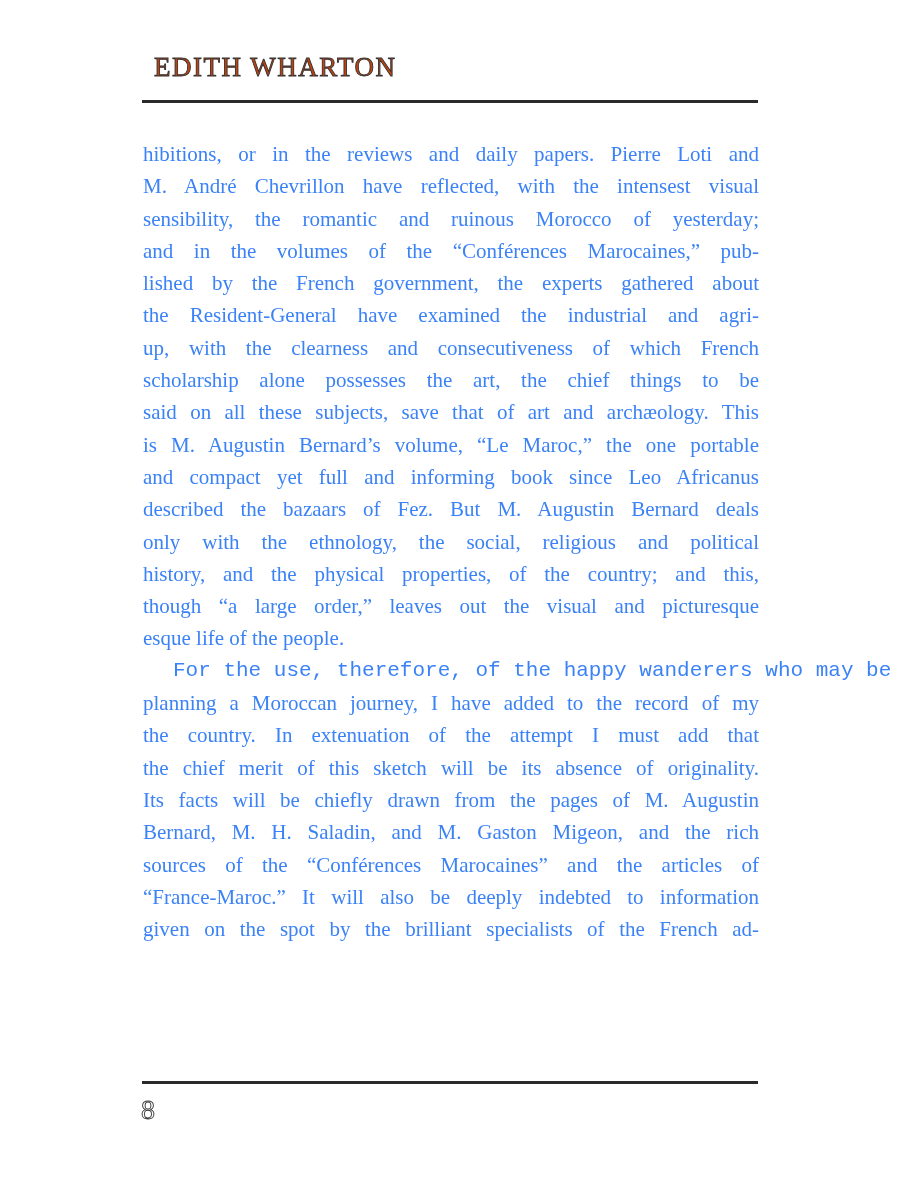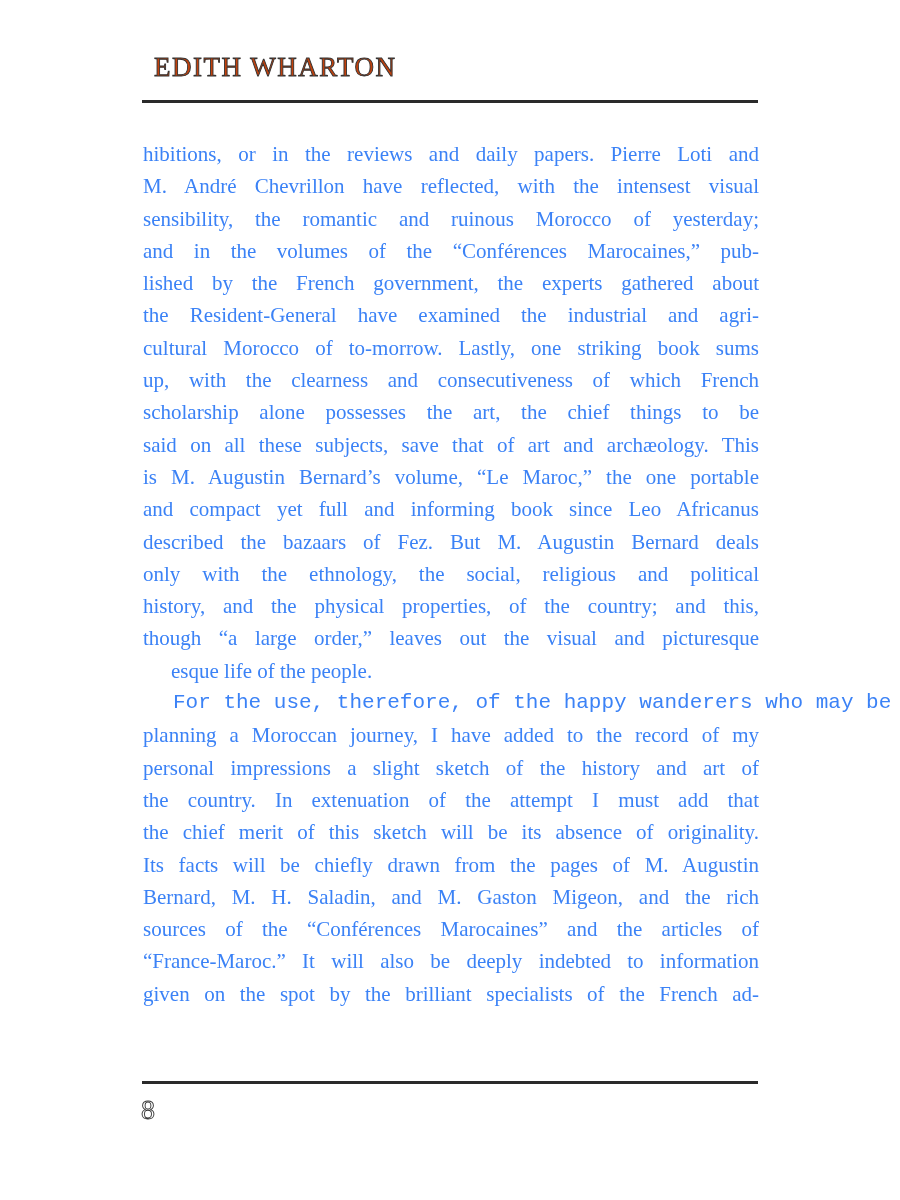--- a/index.html
+++ b/index.html
@@ -48,21 +48,20 @@
     }
     .line {
       display: block;
       white-space: nowrap;
       text-align: justify;
       text-align-last: justify;
       height: 32.3px;
     }
     .line.last {
       text-align-last: left;
-      margin-left: 28px;
     }
     .line.indent {
       padding-left: 30px;
       font-family: Liberation Mono, monospace;
     }
     .foot-rule {
       position: absolute;
       left: 142px;
       top: 1081px;
       width: 616px;
@@ -88,36 +87,34 @@
   <div class="head-rule"></div>
 
   <div class="body-text">
     <div>
       <span class="line">hibitions, or in the reviews and daily papers. Pierre Loti and</span>
       <span class="line">M. André Chevrillon have reflected, with the intensest visual</span>
       <span class="line">sensibility, the romantic and ruinous Morocco of yesterday;</span>
       <span class="line">and in the volumes of the “Conférences Marocaines,” pub-</span>
       <span class="line">lished by the French government, the experts gathered about</span>
       <span class="line">the Resident-General have examined the industrial and agri-</span>
-      <span class="line">cultural Morocco of to-morrow. Lastly, one striking book sums</span>
       <span class="line">up, with the clearness and consecutiveness of which French</span>
       <span class="line">scholarship alone possesses the art, the chief things to be</span>
       <span class="line">said on all these subjects, save that of art and archæology. This</span>
       <span class="line">is M. Augustin Bernard’s volume, “Le Maroc,” the one portable</span>
       <span class="line">and compact yet full and informing book since Leo Africanus</span>
       <span class="line">described the bazaars of Fez. But M. Augustin Bernard deals</span>
       <span class="line">only with the ethnology, the social, religious and political</span>
       <span class="line">history, and the physical properties, of the country; and this,</span>
       <span class="line">though “a large order,” leaves out the visual and picturesque</span>
       <span class="line last">esque life of the people.</span>
     </div>
     <div>
       <span class="line indent">For the use, therefore, of the happy wanderers who may be</span>
       <span class="line">planning a Moroccan journey, I have added to the record of my</span>
-      <span class="line">personal impressions a slight sketch of the history and art of</span>
       <span class="line">the country. In extenuation of the attempt I must add that</span>
       <span class="line">the chief merit of this sketch will be its absence of originality.</span>
       <span class="line">Its facts will be chiefly drawn from the pages of M. Augustin</span>
       <span class="line">Bernard, M. H. Saladin, and M. Gaston Migeon, and the rich</span>
       <span class="line">sources of the “Conférences Marocaines” and the articles of</span>
       <span class="line">“France-Maroc.” It will also be deeply indebted to information</span>
       <span class="line">given on the spot by the brilliant specialists of the French ad-</span>
     </div>
   </div>
 

